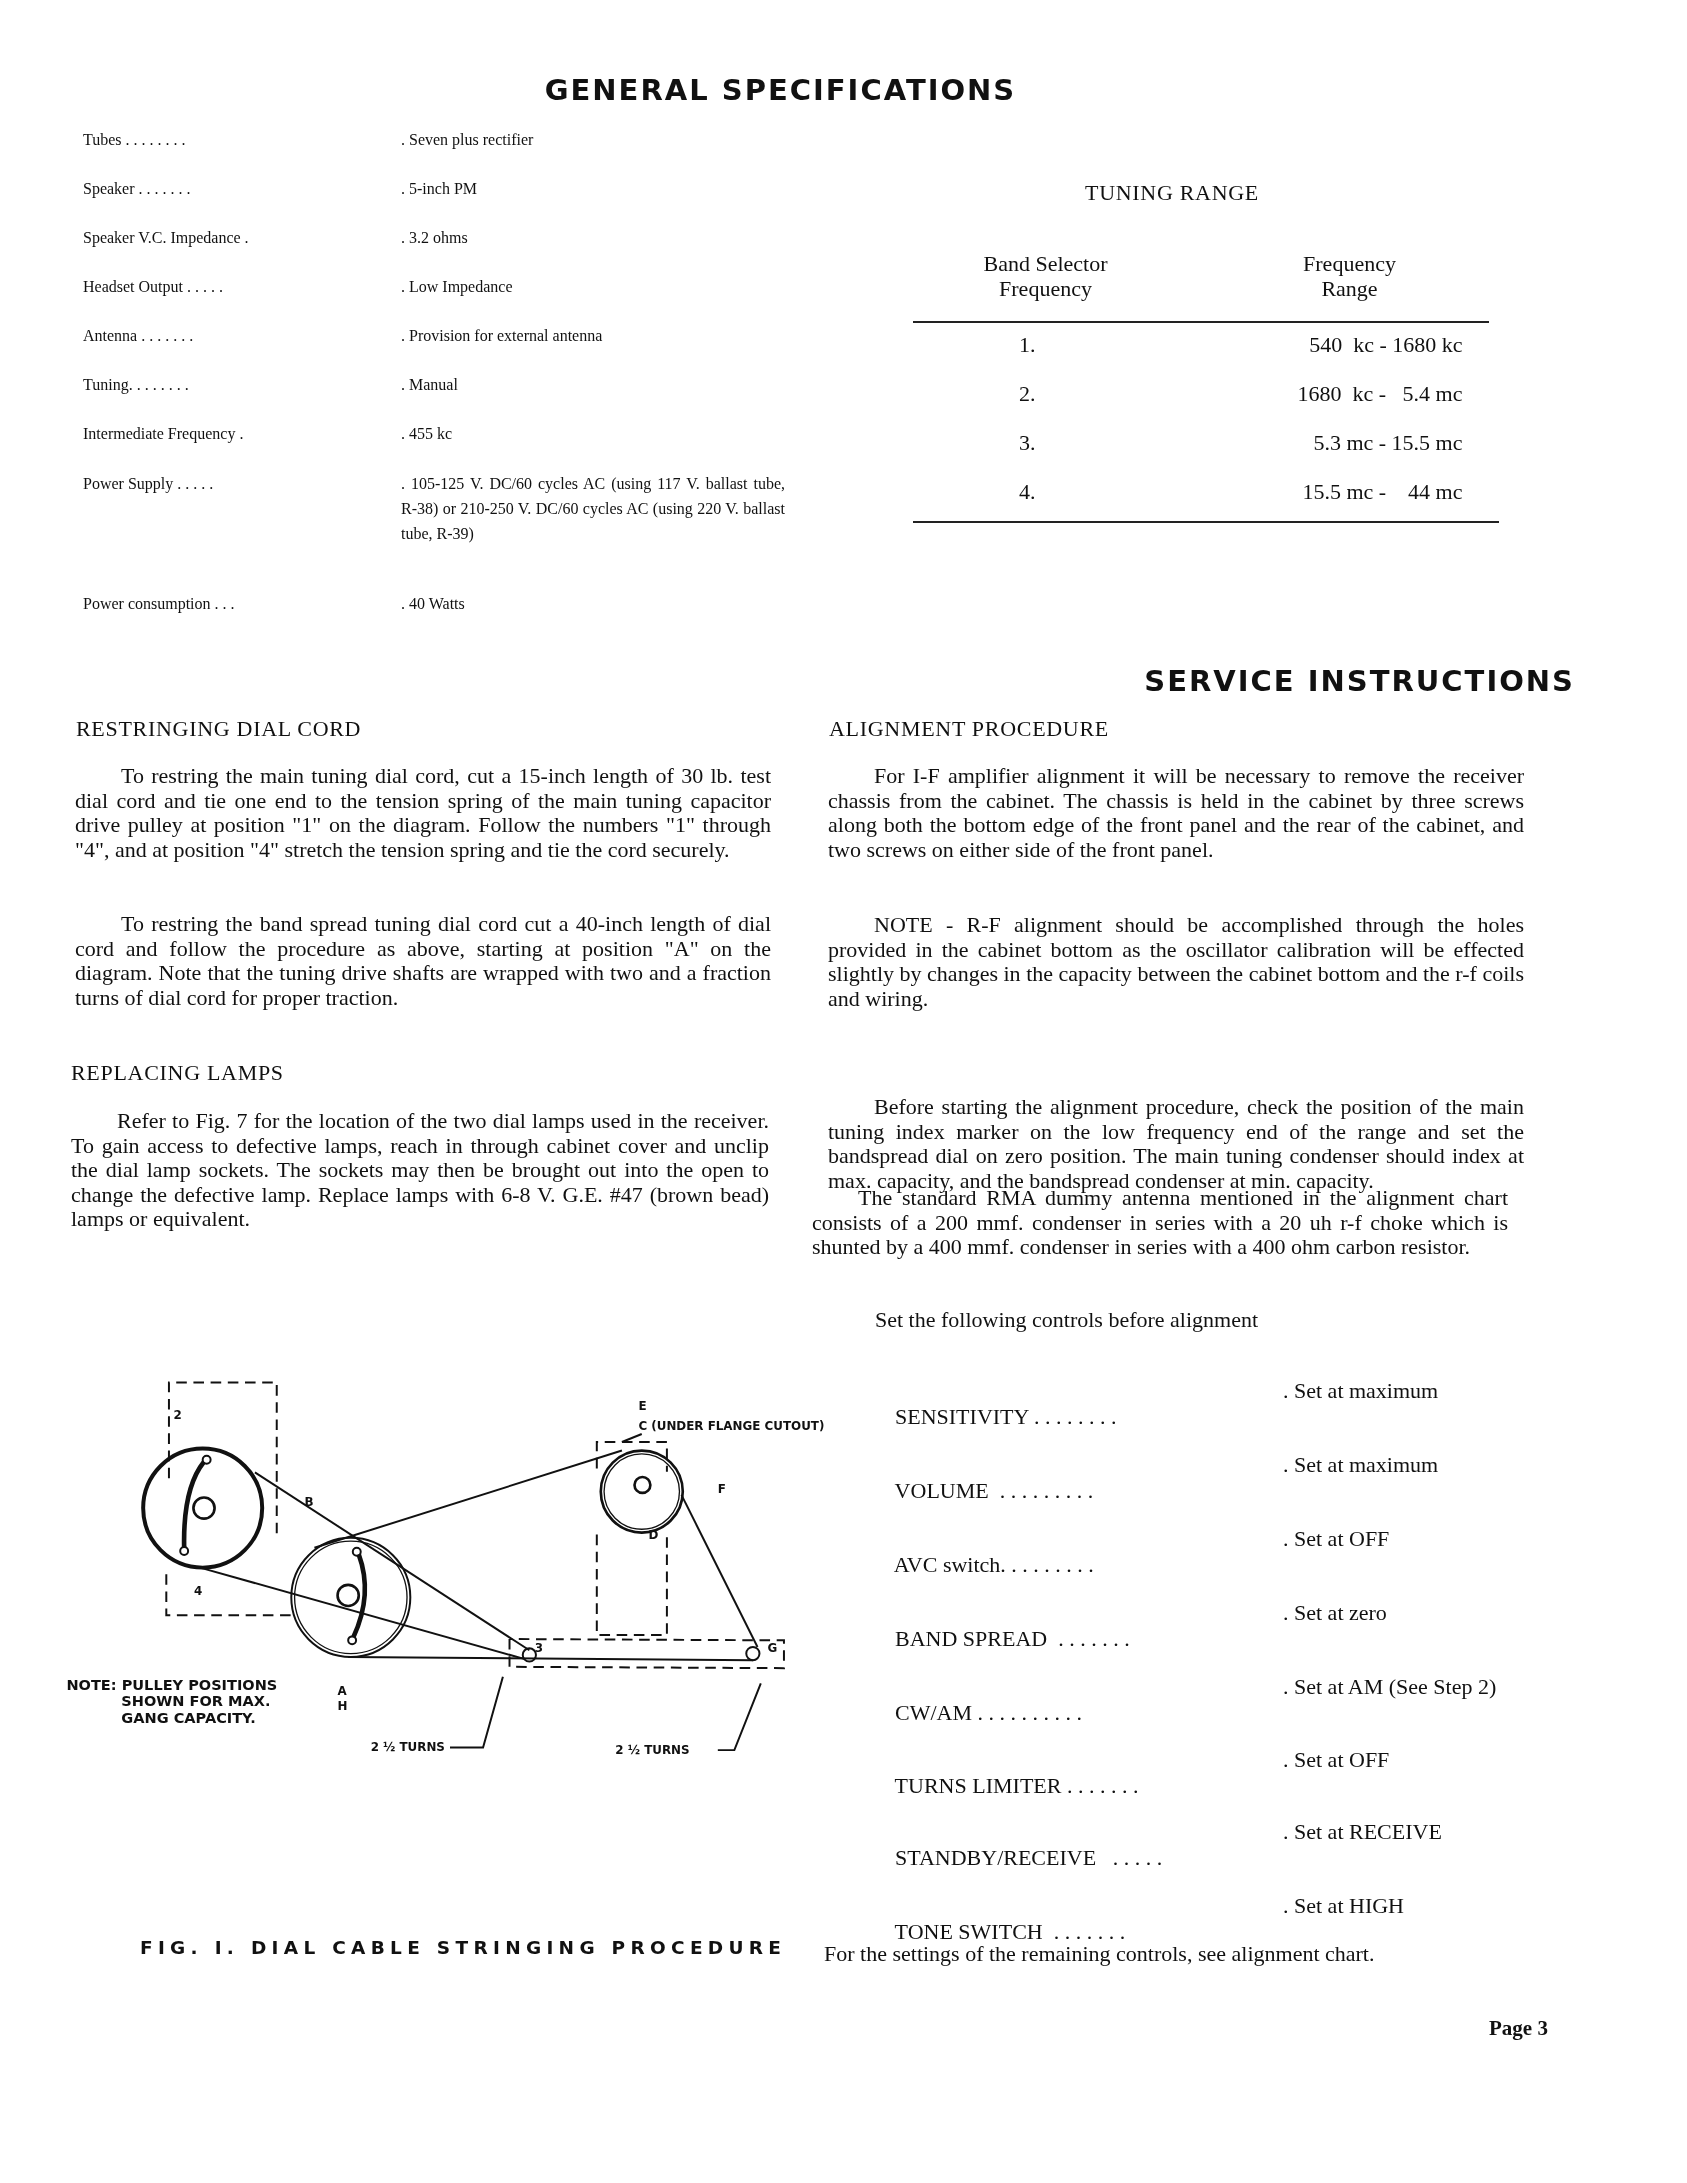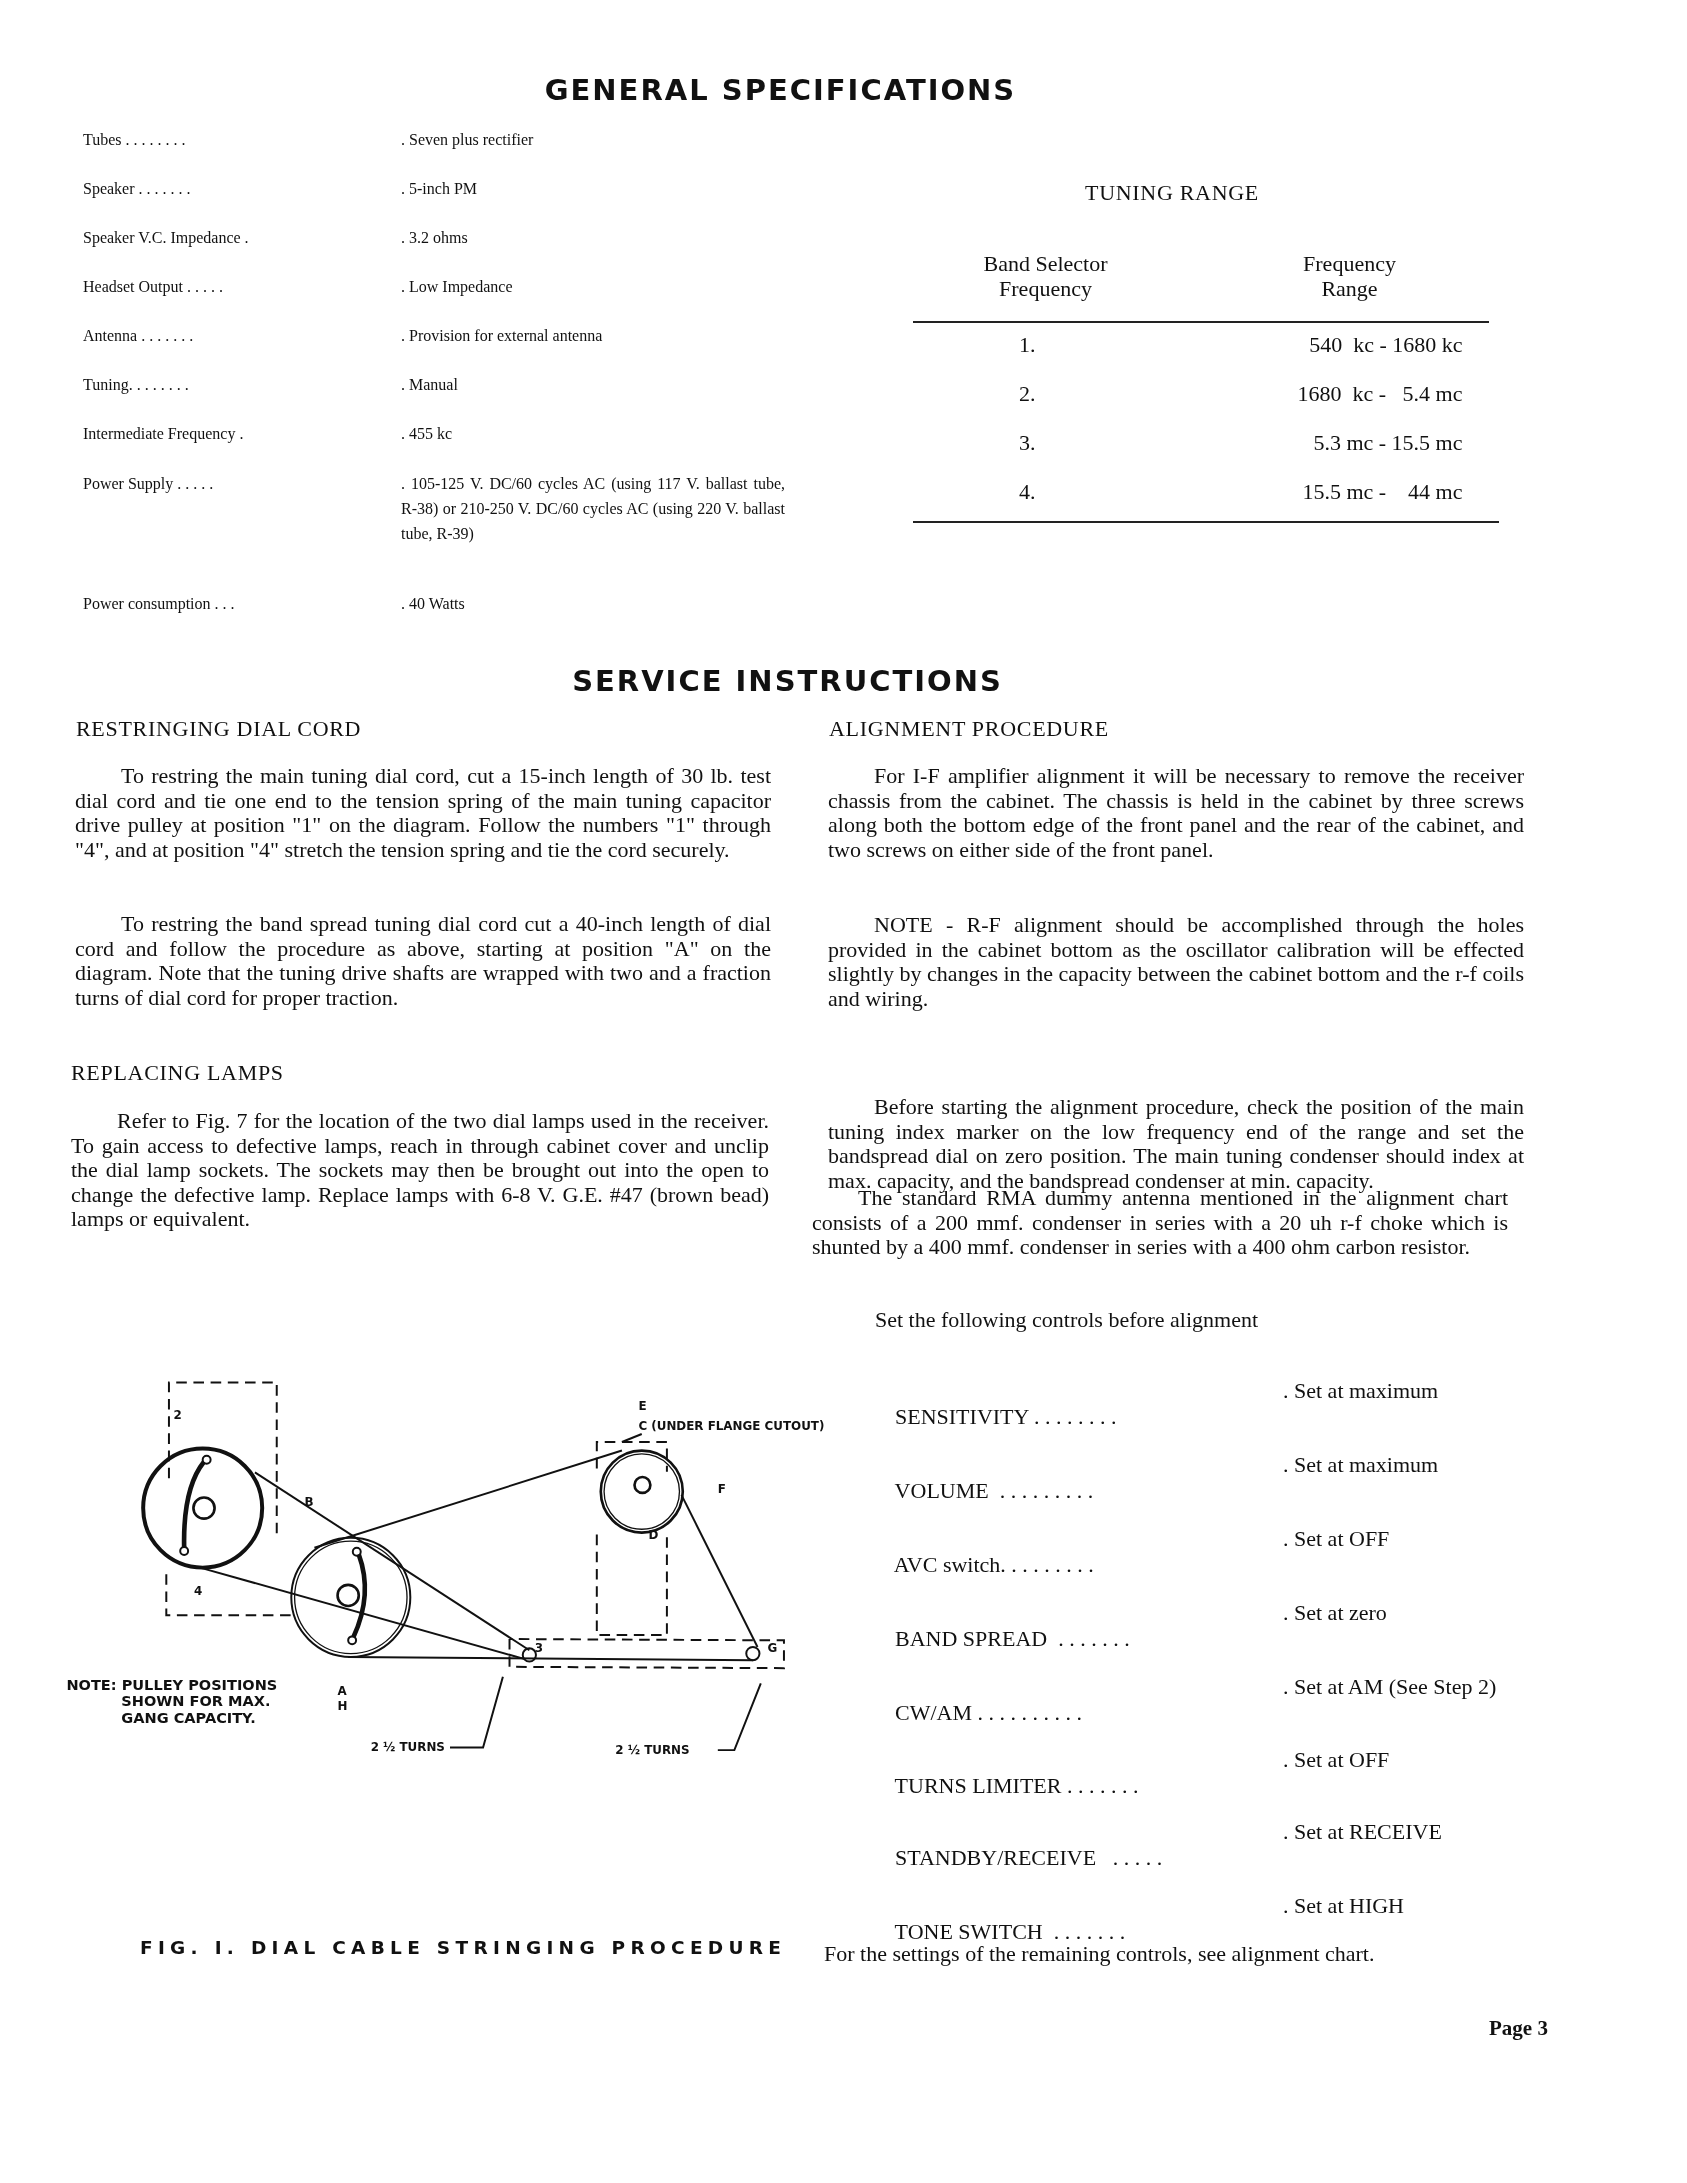--- a/index.html
+++ b/index.html
@@ -1,21 +1,21 @@
 <!DOCTYPE html>
 <html style="font-size:10.6px"><head>
 <meta charset="utf-8">
 <style>
   html, body { margin: 0; padding: 0; background: #ffffff; }
   body { width: 1687px; height: 2183px; position: relative; overflow: hidden;
          font-family: "Liberation Serif", "DejaVu Serif", serif; color: #111; }
   .abs { position: absolute; }
   .h-sans { font-family: "DejaVu Sans", "Liberation Sans", sans-serif; font-weight: bold; letter-spacing: 2px; }
   #title-general { left: 0; width: 1561px; top: 73px; text-align: center; font-size: 29px; }
-  #title-service { left: 0; width: 1575px; top: 664px; text-align: center; font-size: 29px; }
+  #title-service { left: 0; width: 1575px; top: 664px; text-align: right; font-size: 29px; }
   .spec-row { position: absolute; left: 83px; font-size: 16px; line-height: 25px; }
   .spec-label { display: inline-block; width: 318px; white-space: pre; }
   .spec-value { position: absolute; left: 318px; top: 0; white-space: pre; }
   .spec-value.multi { width: 384px; text-align: justify; text-align-last: left; white-space: normal; }
   #tuning-title { left: 1085px; top: 180px; font-size: 22px; letter-spacing: 0.7px; }
   #tuning-table { left: 913px; top: 251px; width: 576px; font-size: 22px; }
   .tt-head { position: relative; height: 63px; }
   .tt-head div { position: absolute; text-align: center; line-height: 25px; }
   .tt-rule { border-top: 2px solid #222; margin: 6.6px 0 0 0; }
   .tt-row { position: relative; height: 49px; }

